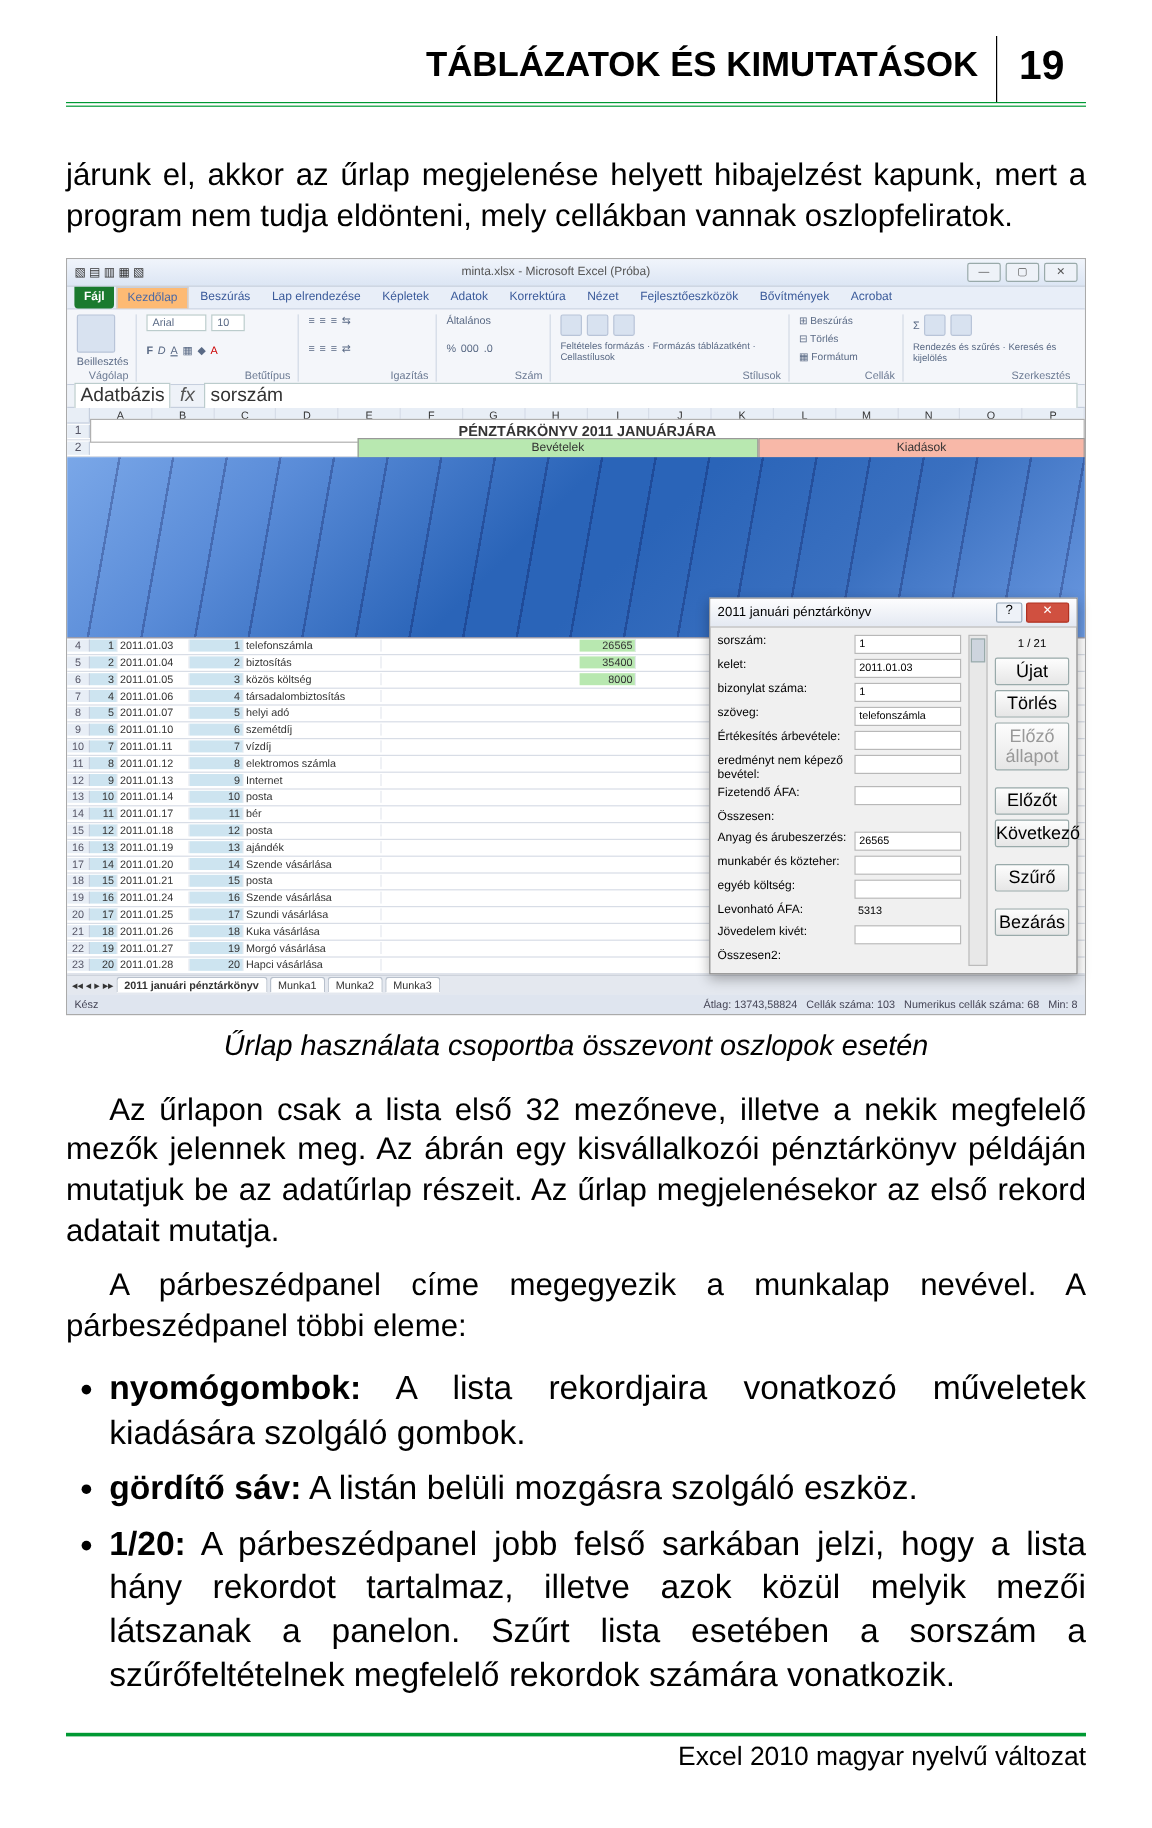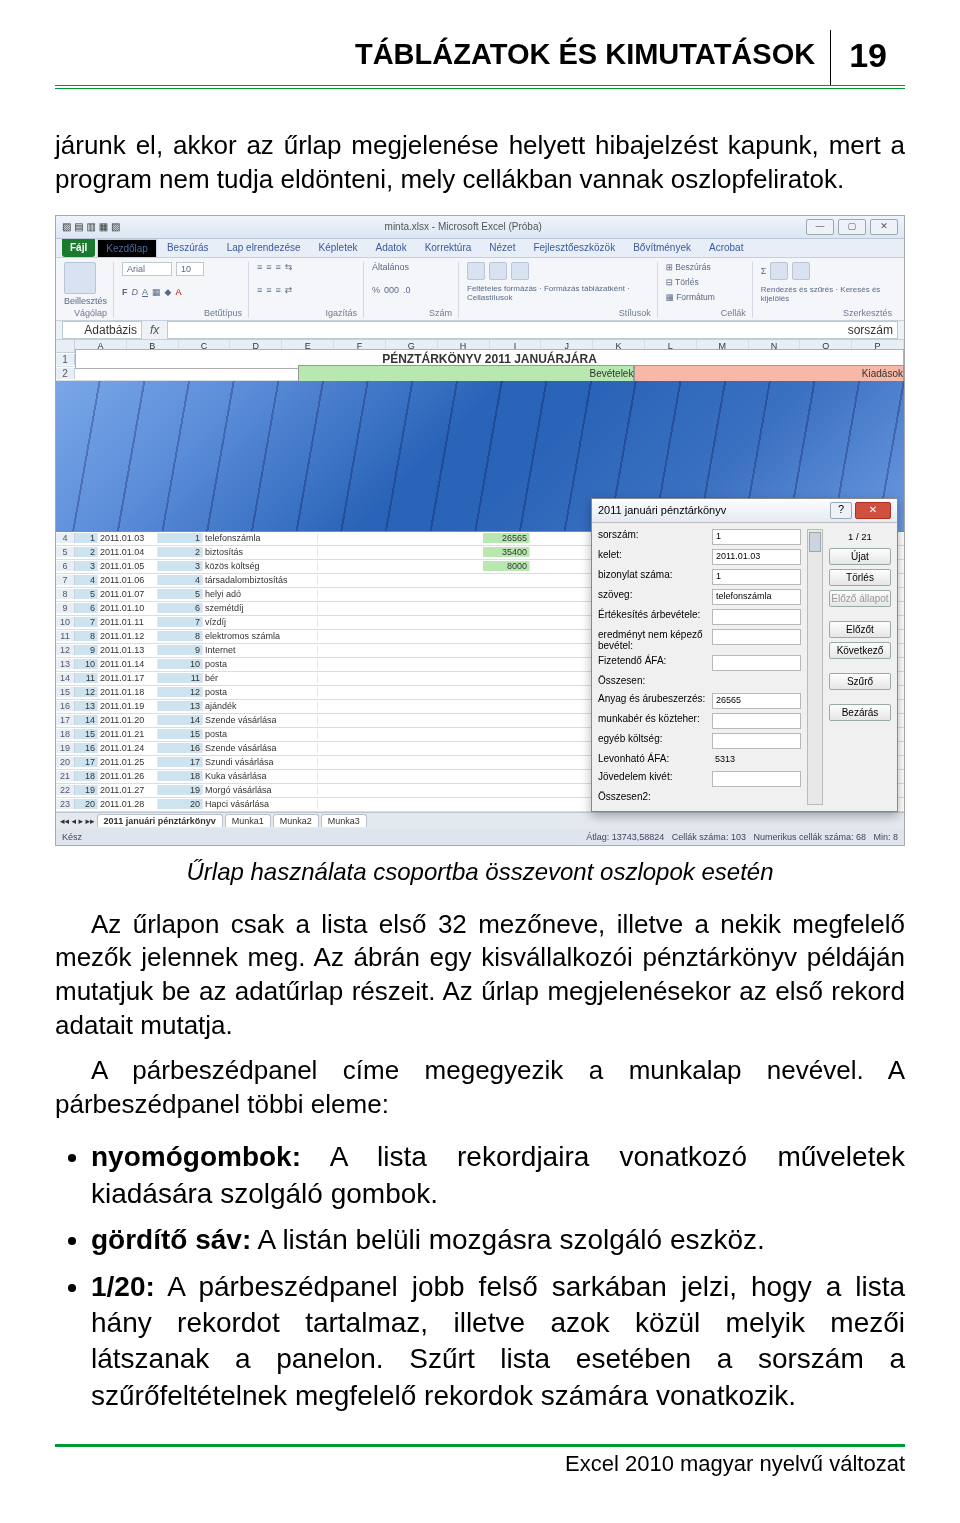--- a/index.html
+++ b/index.html
@@ -71,21 +71,21 @@
     padding: 3px 8px;
     color: #3a5a9a;
   }
   .rtab.file {
     background: #1a7a2e;
     color: #fff;
     border-radius: 0 0 3px 3px;
     font-weight: bold;
   }
   .rtab.active {
-    background: #000000;
+    background: #fdba74;
     border: 1px solid #c6cfde;
     border-bottom: none;
     color: #4a69a5;
   }
   .ribbon-body {
     display: flex;
     gap: 6px;
     padding: 4px 6px 2px 6px;
     background: #f4f6fa;
     border-bottom: 1px solid #c6cfde;
@@ -101,34 +101,34 @@
     font-size:9px;
     color:#5a6a85;
   }
   .rgroup .icons { display:flex; gap:4px; align-items:center; flex-wrap:wrap;}
   .ricon { width:16px; height:16px; background:#d8e2f0; border:1px solid #b8c4d8; border-radius:2px;}
   .ricon.big { width:30px; height:30px;}
   .rgroup-label { text-align:right; font-size:9px; color:#6b7a93;}
   .formula-bar {
     display:flex; align-items:center;
     background:#eef2f8; border-bottom:1px solid #c6cfde;
-    height:18px; padding:0 6px; font-size:12px;text-align:right;
+    height:18px; padding:0 6px; font-size:16px;
   }
   .namebox{ width:70px; border:1px solid #bcc; background:#fff; padding:1px 4px;}
   .fx{ padding:0 8px; font-style:italic; color:#555;}
   .fxinput{ flex:1; border:1px solid #bcc; background:#fff; padding:1px 4px;}
   .sheet-area{ position:relative; background:#fff; }
   .col-headers{ display:flex; background:#e8eef6; border-bottom:1px solid #c6cfde; font-size:9px;}
   .rowh{ width:18px; text-align:center; border-right:1px solid #c6cfde;}
   .colh{ flex:1; text-align:center; border-right:1px solid #d6dde8; padding:1px 0;}
   .pivot-title{
     background:#fff; text-align:center; font-weight:bold; font-size:12px;
     border:1px solid #b0b0b0; padding:2px 0;
   }
-  .band{ text-align:right; padding:2px 0; border:1px solid #999;}
+  .band{ text-align:center; padding:2px 12px; border:1px solid #999;}
   .band.bev{ flex:5; background:#b8e8b0;}
   .band.kia{ flex:4; background:#f8b8a8;}
   .diag{
     height:150px;
     background: linear-gradient(135deg, #7aa7e8 0%, #5a8cd8 20%, #2a64b8 45%, #2a64b8 55%, #3a70c0 75%, #6a98e0 100%);
     border-bottom:1px solid #889;
     position:relative;
     overflow:hidden;
   }
   .diag-stripes{
@@ -173,21 +173,21 @@
   .dtitle .hbtn{ width:20px; height:15px; background:#eef2f8; border:1px solid #9ab; border-radius:2px; text-align:center; line-height:13px;}
   .dbody{ display:flex; padding:6px; gap:6px;}
   .dfields{ flex:1; display:flex; flex-direction:column; gap:4px;}
   .dfield{ display:flex; align-items:flex-start; gap:4px;}
   .dfield label{ width:110px; }
   .dfield .val{ flex:1; border:1px solid #b8b8b8; background:#fff; padding:1px 3px; height:12px; font-size:9px;}
   .dfield .val.ro{ border:none; background:transparent;}
   .dscroll{ width:14px; background:#e8e8e8; border:1px solid #bbb; position:relative;}
   .dscroll .thumb{ position:absolute; top:2px; left:1px; right:1px; height:18px; background:#cdd4de; border:1px solid #9aa;}
   .dbtncol{ width:62px; display:flex; flex-direction:column; gap:4px; }
-  .dbtn{ border:1px solid #9aa; background:linear-gradient(#fdfdfd,#e6e6e6); text-align:center; padding:2px 0; font-size:10px; border-radius:2px;}
+  .dbtn{ border:1px solid #9aa; background:linear-gradient(#fdfdfd,#e6e6e6); text-align:center; padding:2px 0; font-size:15px; border-radius:2px;}
   .dbtn.dis{ color:#999;}
   .counter{ text-align:center; font-size:9.5px; padding:2px 0;}
   .caption{
     text-align:center; font-style:italic; font-size:24px; margin:10px 0 22px 0;
   }
   .bullets{ margin:0; padding:0 0 0 36px; }
   .bullets li{
     font-size:28px; line-height:1.3; text-align:justify; margin-bottom:10px;
     list-style-type:disc;
   }

